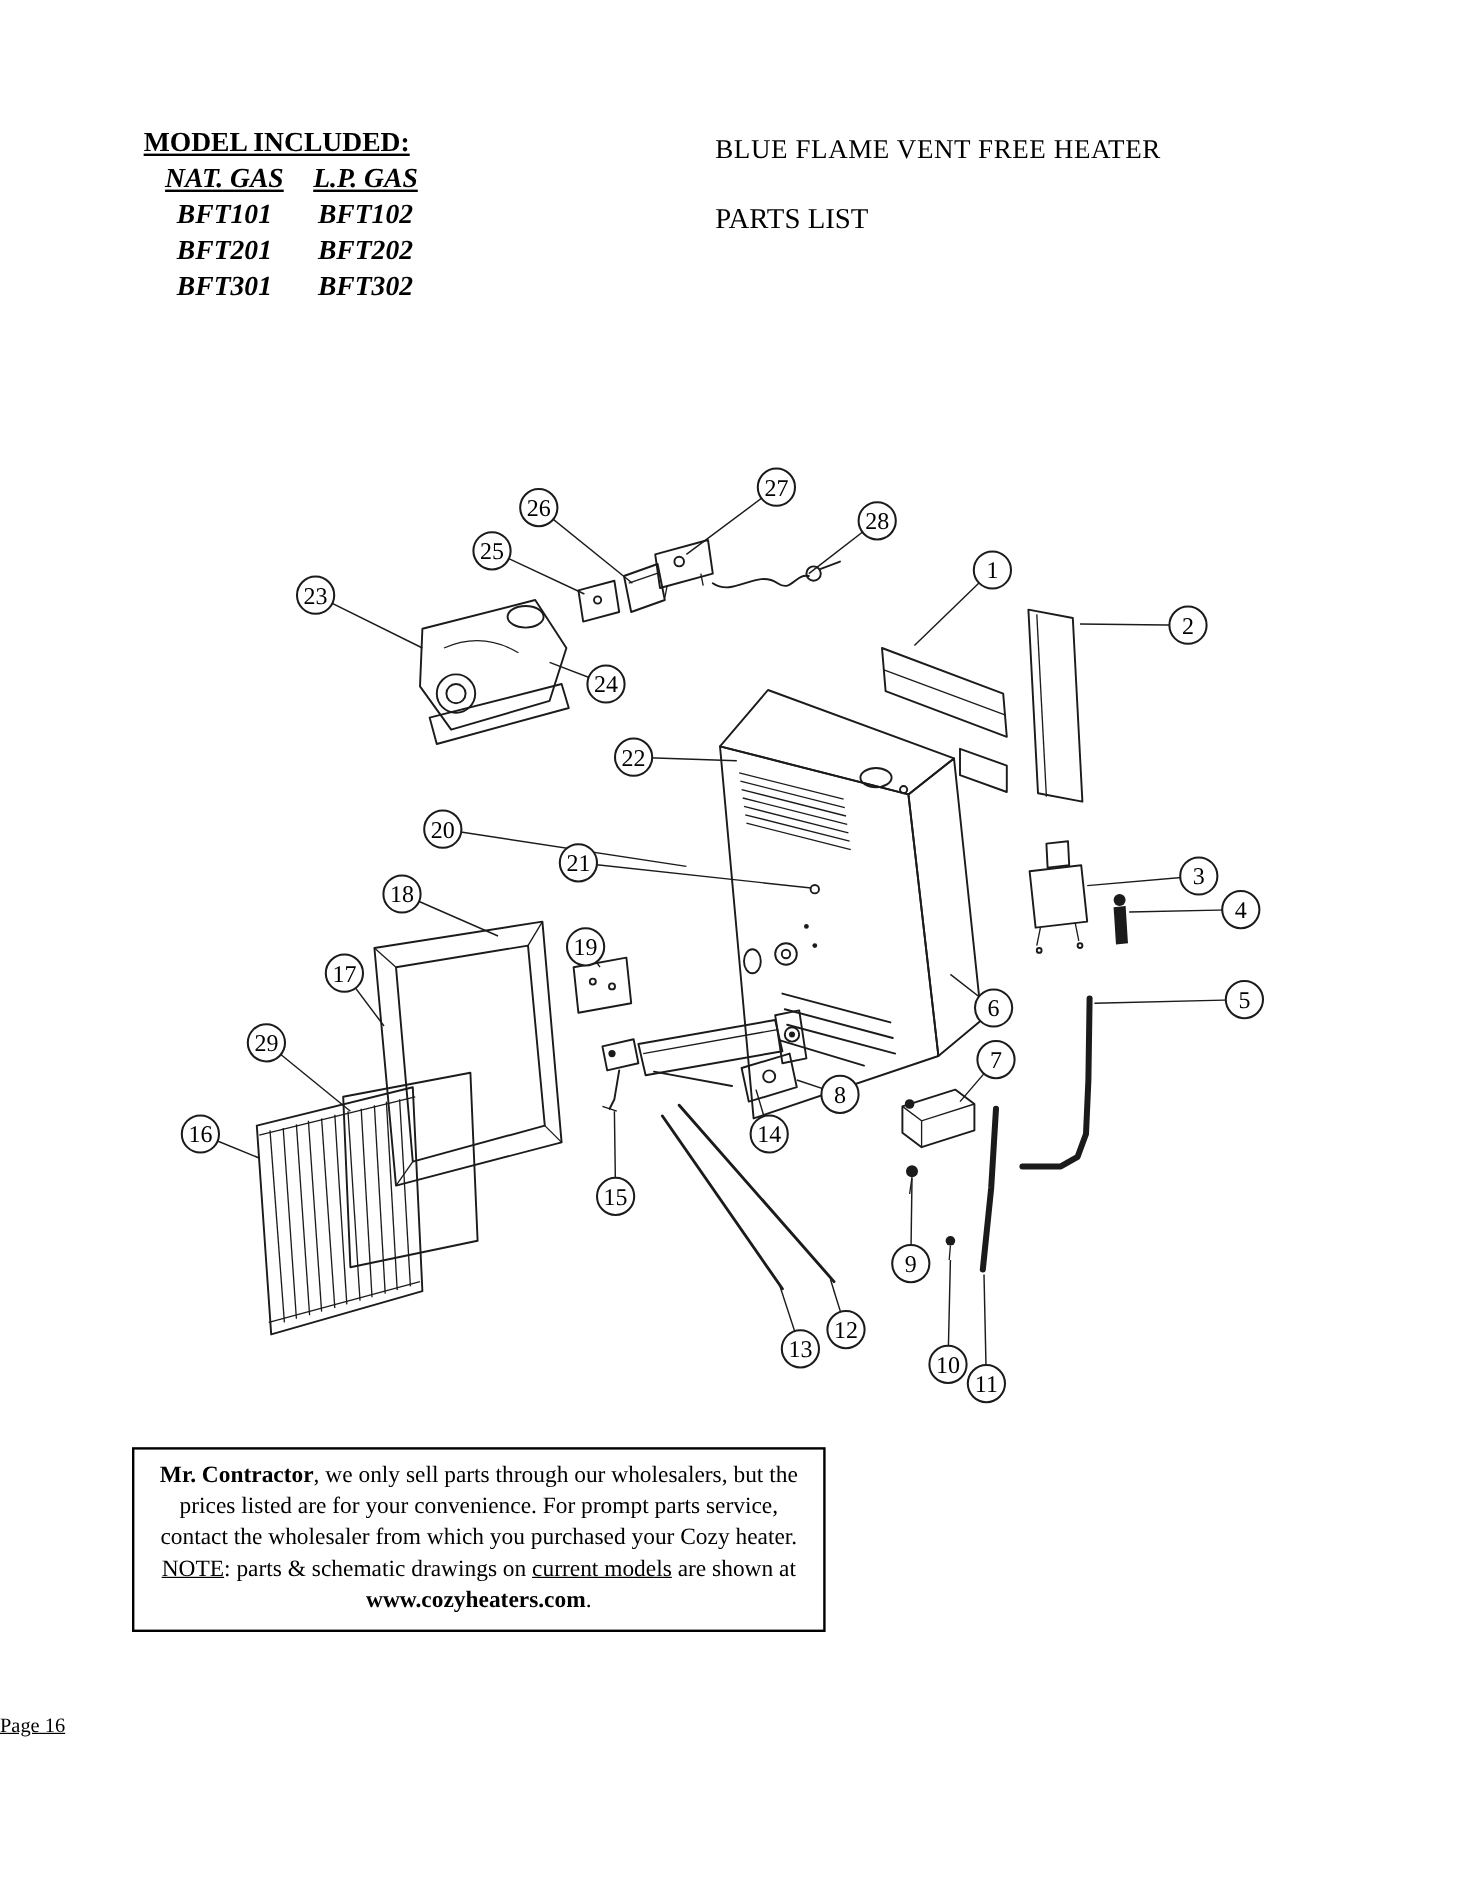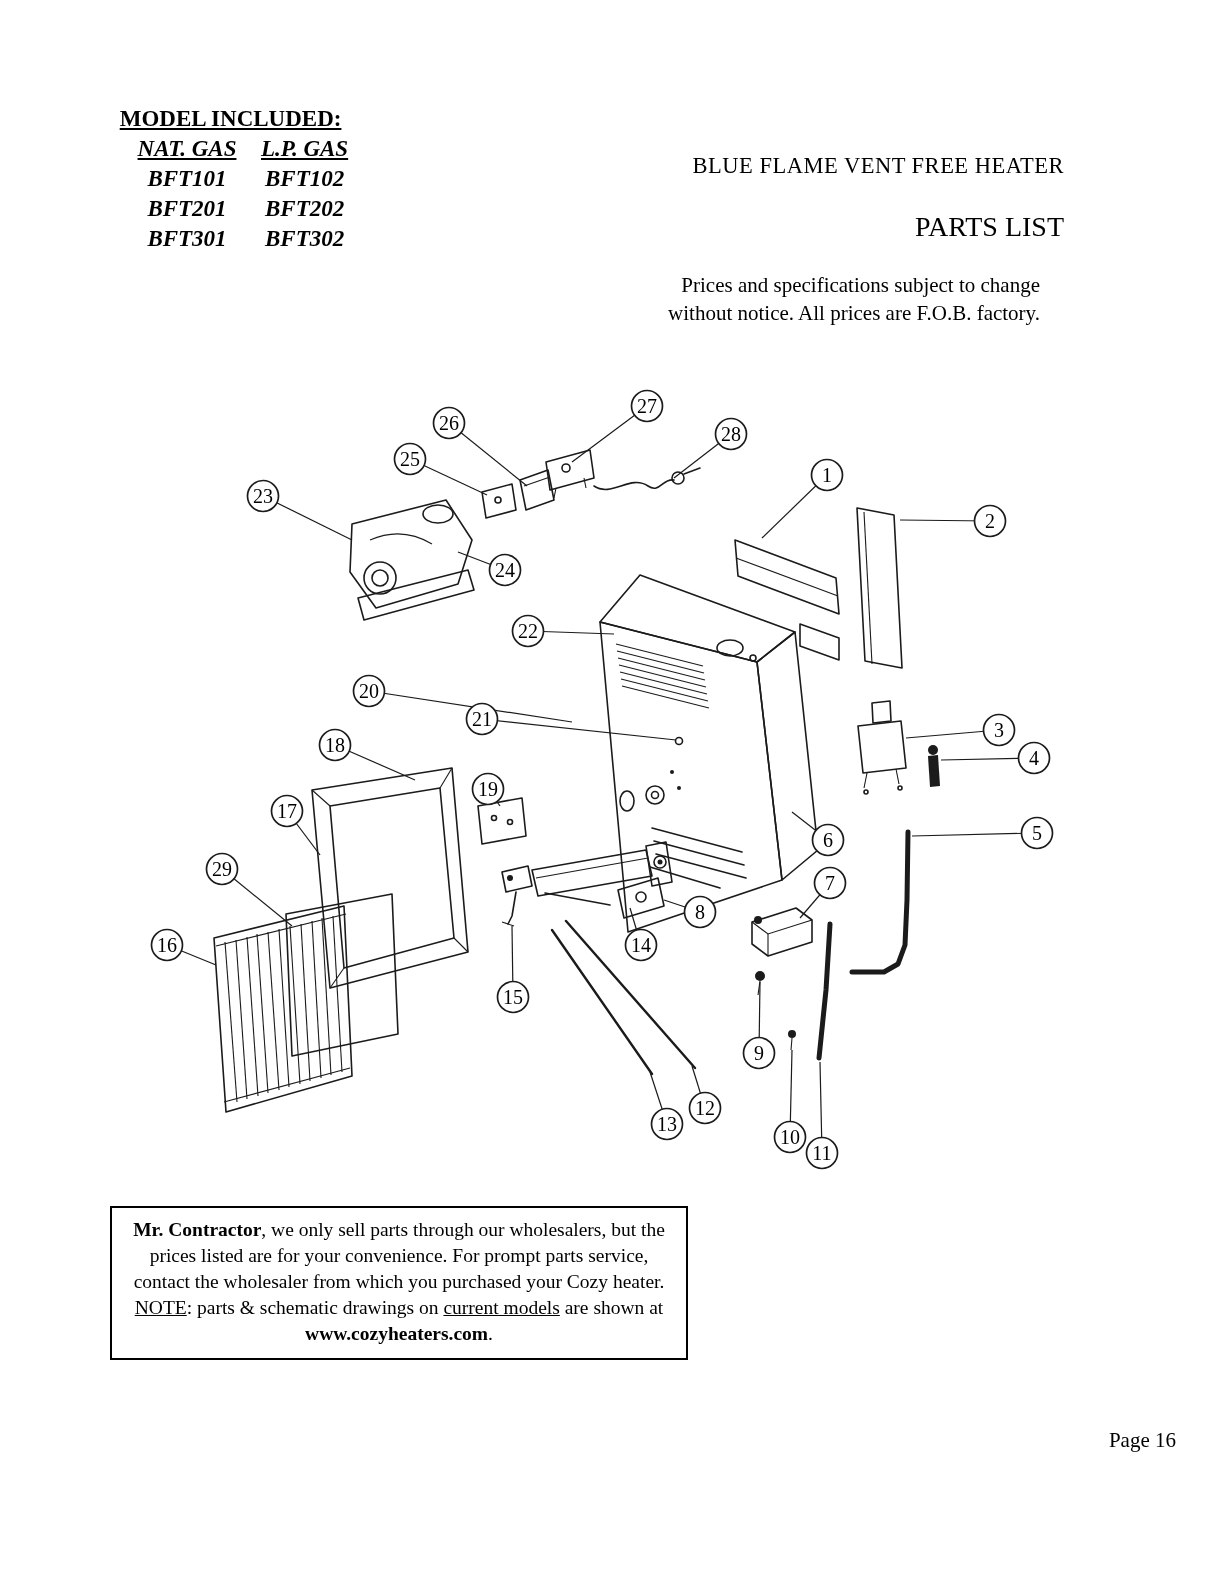--- a/index.html
+++ b/index.html
@@ -11,44 +11,44 @@
   }
   .abs { position:absolute;text-align:center; }
   .u { text-decoration:underline; }
   .bu { font-weight:bold; text-decoration:underline; }
 
   
   .models { left:113px; top:104px; font-size:23px; line-height:30px; font-weight:bold; }
   .models .mrow { display:grid; grid-template-columns:148px auto;font-style:italic; }
 
   
-  .rheader { left:596px; top:112px; width:468px; text-align:right;margin-top:41px; }
+  .rheader { left:596px; top:112px; width:468px; text-align:left; }
   .doc-title { font-size:22.5px; letter-spacing:0.5px; }
-  .doc-subtitle { font-size:28px; margin-top:32px; }
+  .doc-subtitle { font-size:24px; margin-top:32px; }
   .price-notice { font-size:21px; line-height:28px; margin:28px auto 0 auto; width:420px; }
 
   
   #diagram-svg { position:absolute; left:0; top:0; width:1224px; height:1584px; pointer-events:none; }
   .art  { stroke:#1b1b1b; stroke-width:1.6; fill:none; stroke-linejoin:round; stroke-linecap:round; }
   .thin { stroke:#1b1b1b; stroke-width:1.1; fill:none; }
   .dark { fill:#1b1b1b; stroke:none; }
   .tube { stroke:#1b1b1b; stroke-width:5; fill:none; stroke-linecap:round; stroke-linejoin:round; }
   .rod  { stroke:#1b1b1b; stroke-width:2.4; fill:none; stroke-linecap:round; }
   .leader { stroke:#1b1b1b; stroke-width:1.2; }
   .callout-circle { fill:#ffffff; stroke:#1b1b1b; stroke-width:1.7; }
   .callout-num { font-family:"Liberation Serif", serif; font-size:20px; fill:#000; text-anchor:middle; }
 
   
   .contractor-box {
     left:110px; top:1206px; width:578px;
     border:2.5px solid #000; padding:9px 13px 11px 13px;
     font-size:19.5px; line-height:26px;
   }
 
-  .page-number { left:0; top:1428px; width:1176px; text-align:right; font-size:21px; }
+  .page-number { left:0; top:1428px; width:1176px; text-align:left; font-size:17px;text-decoration:underline; }
 </style>
 </head>
 <body>
 
 <svg id="diagram-svg" viewBox="0 0 1224 1584" xmlns="http://www.w3.org/2000/svg">
   <g id="diagram-art">
 
     <g>
       <path class="art" d="M600,622 L640,575 L795,632 L757,662 Z"></path>
       <path class="art" d="M600,622 L757,662 L782,880 L628,932 Z"></path>
@@ -379,20 +379,19 @@
   </div>
   <div class="mrow">
     <span>BFT301</span>
     <span>BFT302</span>
   </div>
 </div>
 
 <div class="abs rheader">
   <div class="doc-title">BLUE FLAME VENT FREE HEATER</div>
   <div class="doc-subtitle">PARTS LIST</div>
-  <div class="price-notice">Prices and specifications subject to change without notice.  All prices are F.O.B. factory.</div>
 </div>
 
 <div class="abs contractor-box">
   <p><b><span>Mr. Contractor</span></b><span>, we only sell parts through our wholesalers, but the prices listed are for your convenience.  For prompt parts service, contact the wholesaler from which you purchased your Cozy heater.  </span><span class="u">NOTE</span><span>:  parts &amp; schematic drawings on </span><span class="u">current models</span><span> are shown at </span><b><span>www.cozyheaters.com</span></b><span>.</span></p>
 </div>
 
 <div class="abs page-number">Page 16</div>
 
 </body></html>

